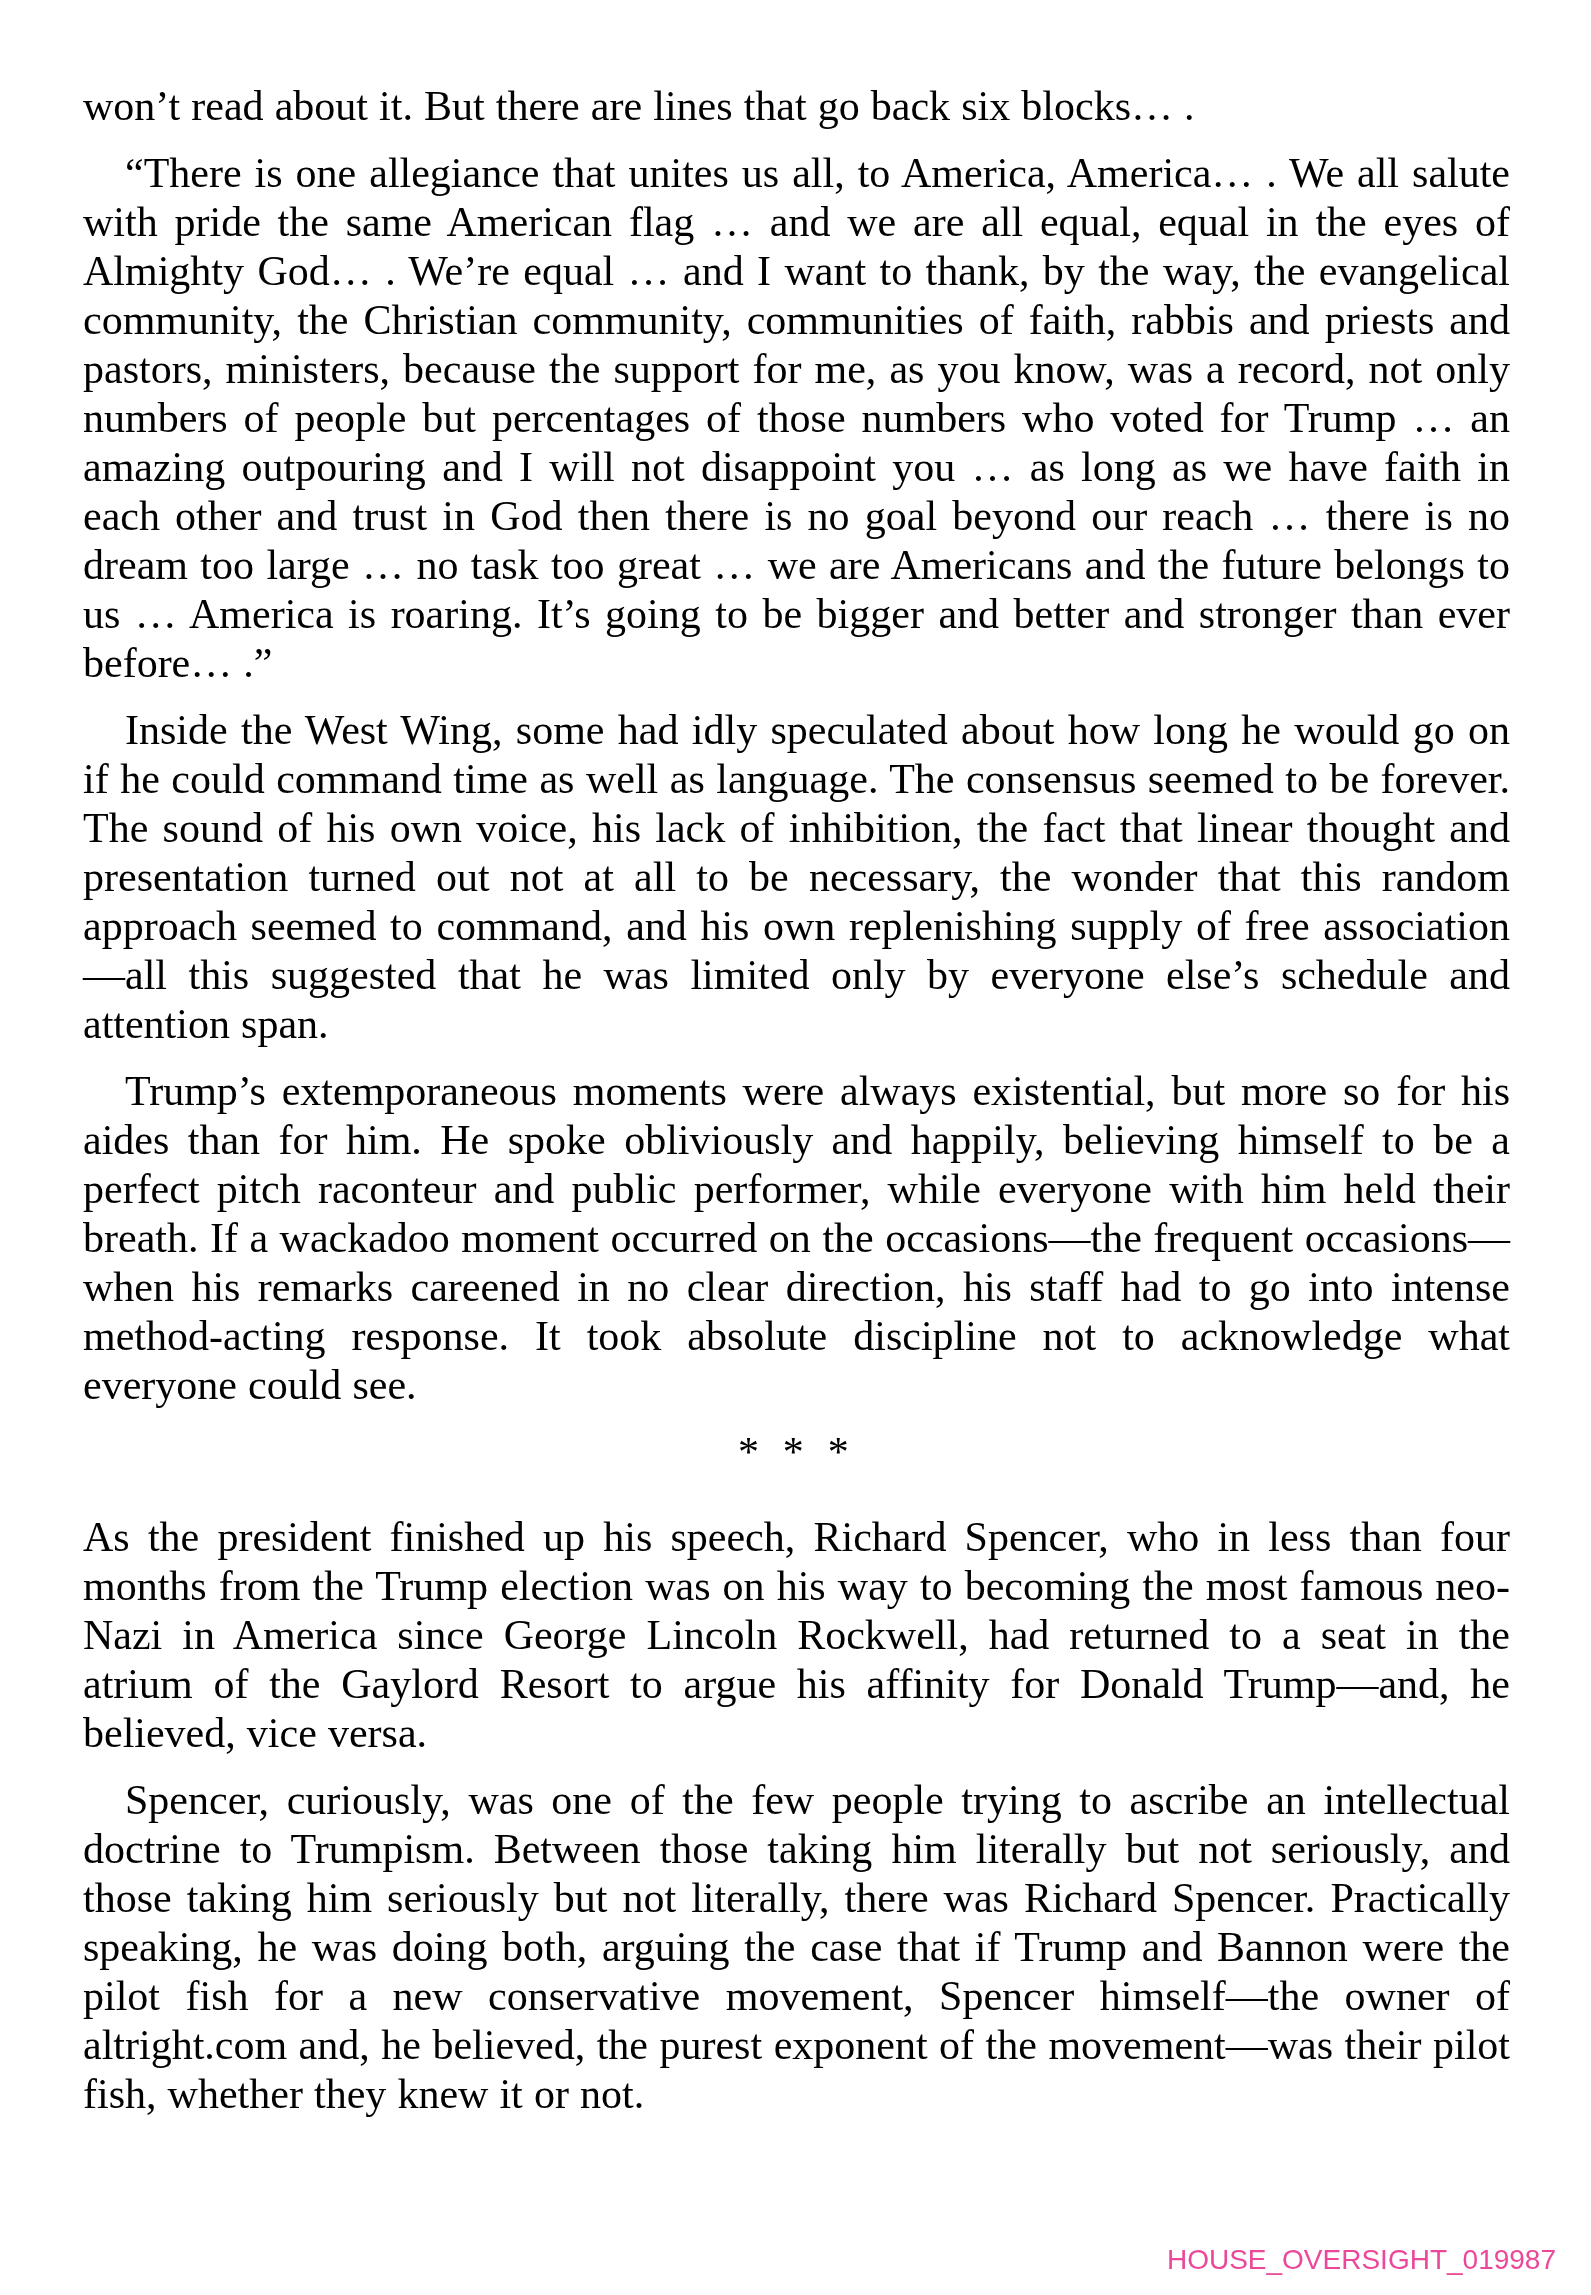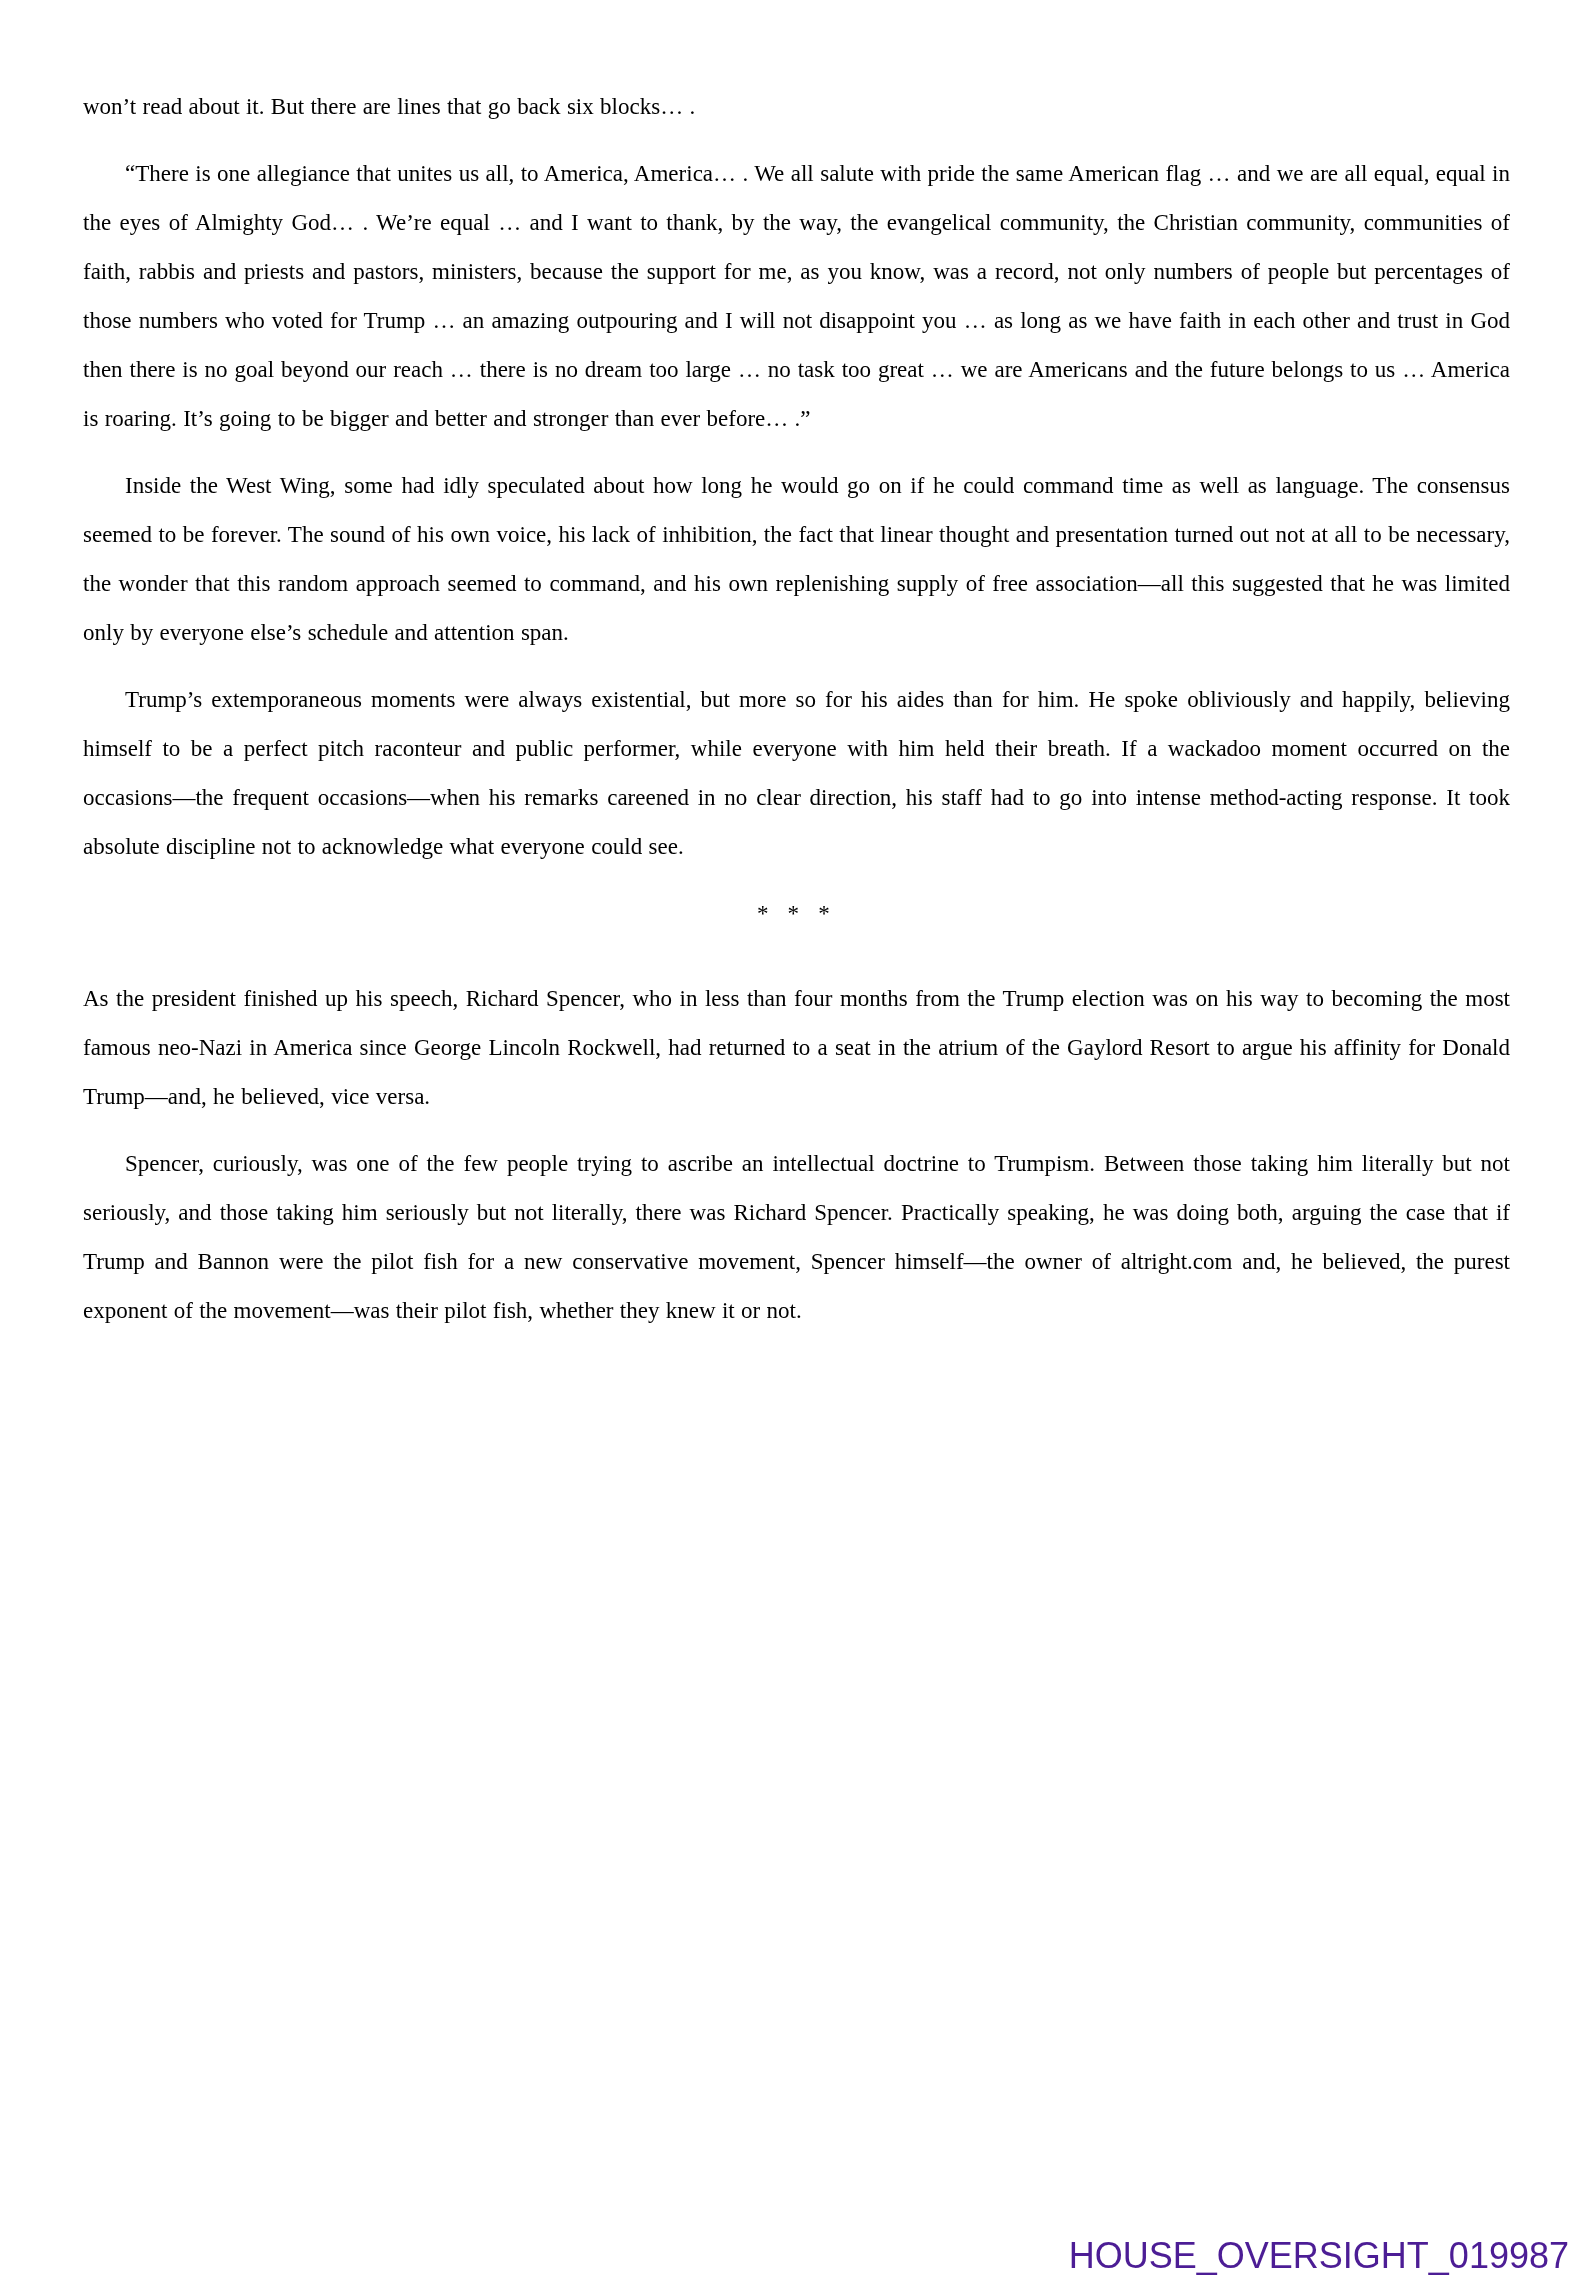--- a/index.html
+++ b/index.html
@@ -16,21 +16,21 @@
     color: #000000;
   }
   .page-content {
     position: absolute;
     left: 83px;
     top: 82px;
     width: 1427px;
   }
   .para {
     margin: 18px 0 0 0;
-    font-size: 23px;
+    font-size: 42px;
     line-height: 49px;
     text-align: justify;
     text-justify: inter-word;
     word-spacing: 0.6px;
     color: #000000;
   }
   .para.first {
     margin-top: 0;
   }
   .para.indent {
@@ -38,26 +38,26 @@
   }
   .para.separator {
     text-align: center;
     text-indent: 0;
     margin-top: 18px;
     margin-bottom: 36px;
     letter-spacing: 6.4px;
   }
   .bates-footer {
     position: absolute;
-    right: 23px;
+    right: 36px;
     bottom: 19px;
     font-family: "Liberation Sans", sans-serif;
-    font-size: 36px;
+    font-size: 28px;
     line-height: 1.1;
-    color: #4c1d95;
+    color: #ec4899;
     letter-spacing: 0px;
   }
 </style>
 </head>
 <body>
 
 <main class="page-content">
   <p class="para first">won’t read about it. But there are lines that go back six blocks… .</p>
 
   <p class="para indent">“There is one allegiance that unites us all, to America, America… . We all salute with pride the same American flag … and we are all equal, equal in the eyes of Almighty God… . We’re equal … and I want to thank, by the way, the evangelical community, the Christian community, communities of faith, rabbis and priests and pastors, ministers, because the support for me, as you know, was a record, not only numbers of people but percentages of those numbers who voted for Trump … an amazing outpouring and I will not disappoint you … as long as we have faith in each other and trust in God then there is no goal beyond our reach … there is no dream too large … no task too great … we are Americans and the future belongs to us … America is roaring. It’s going to be bigger and better and stronger than ever before… .”</p>

